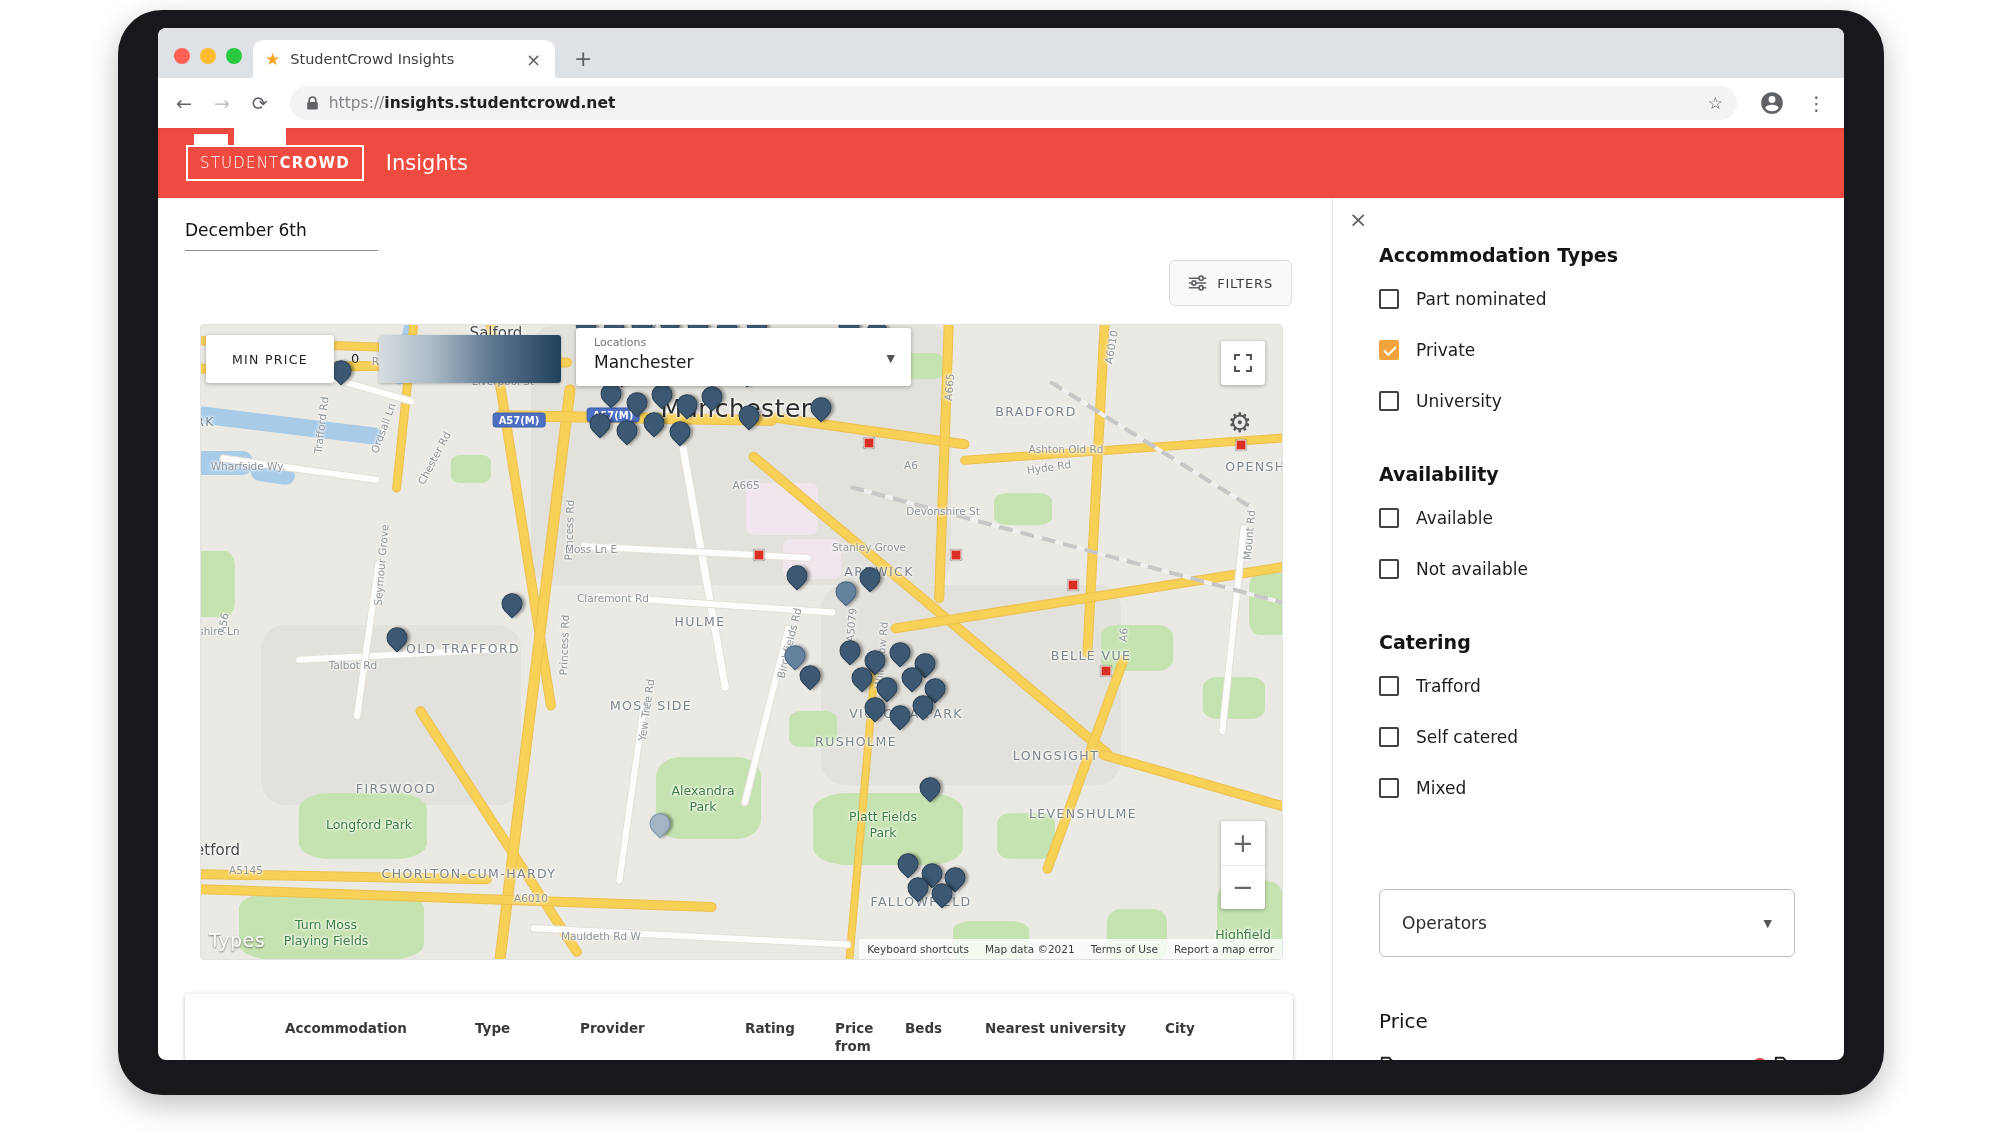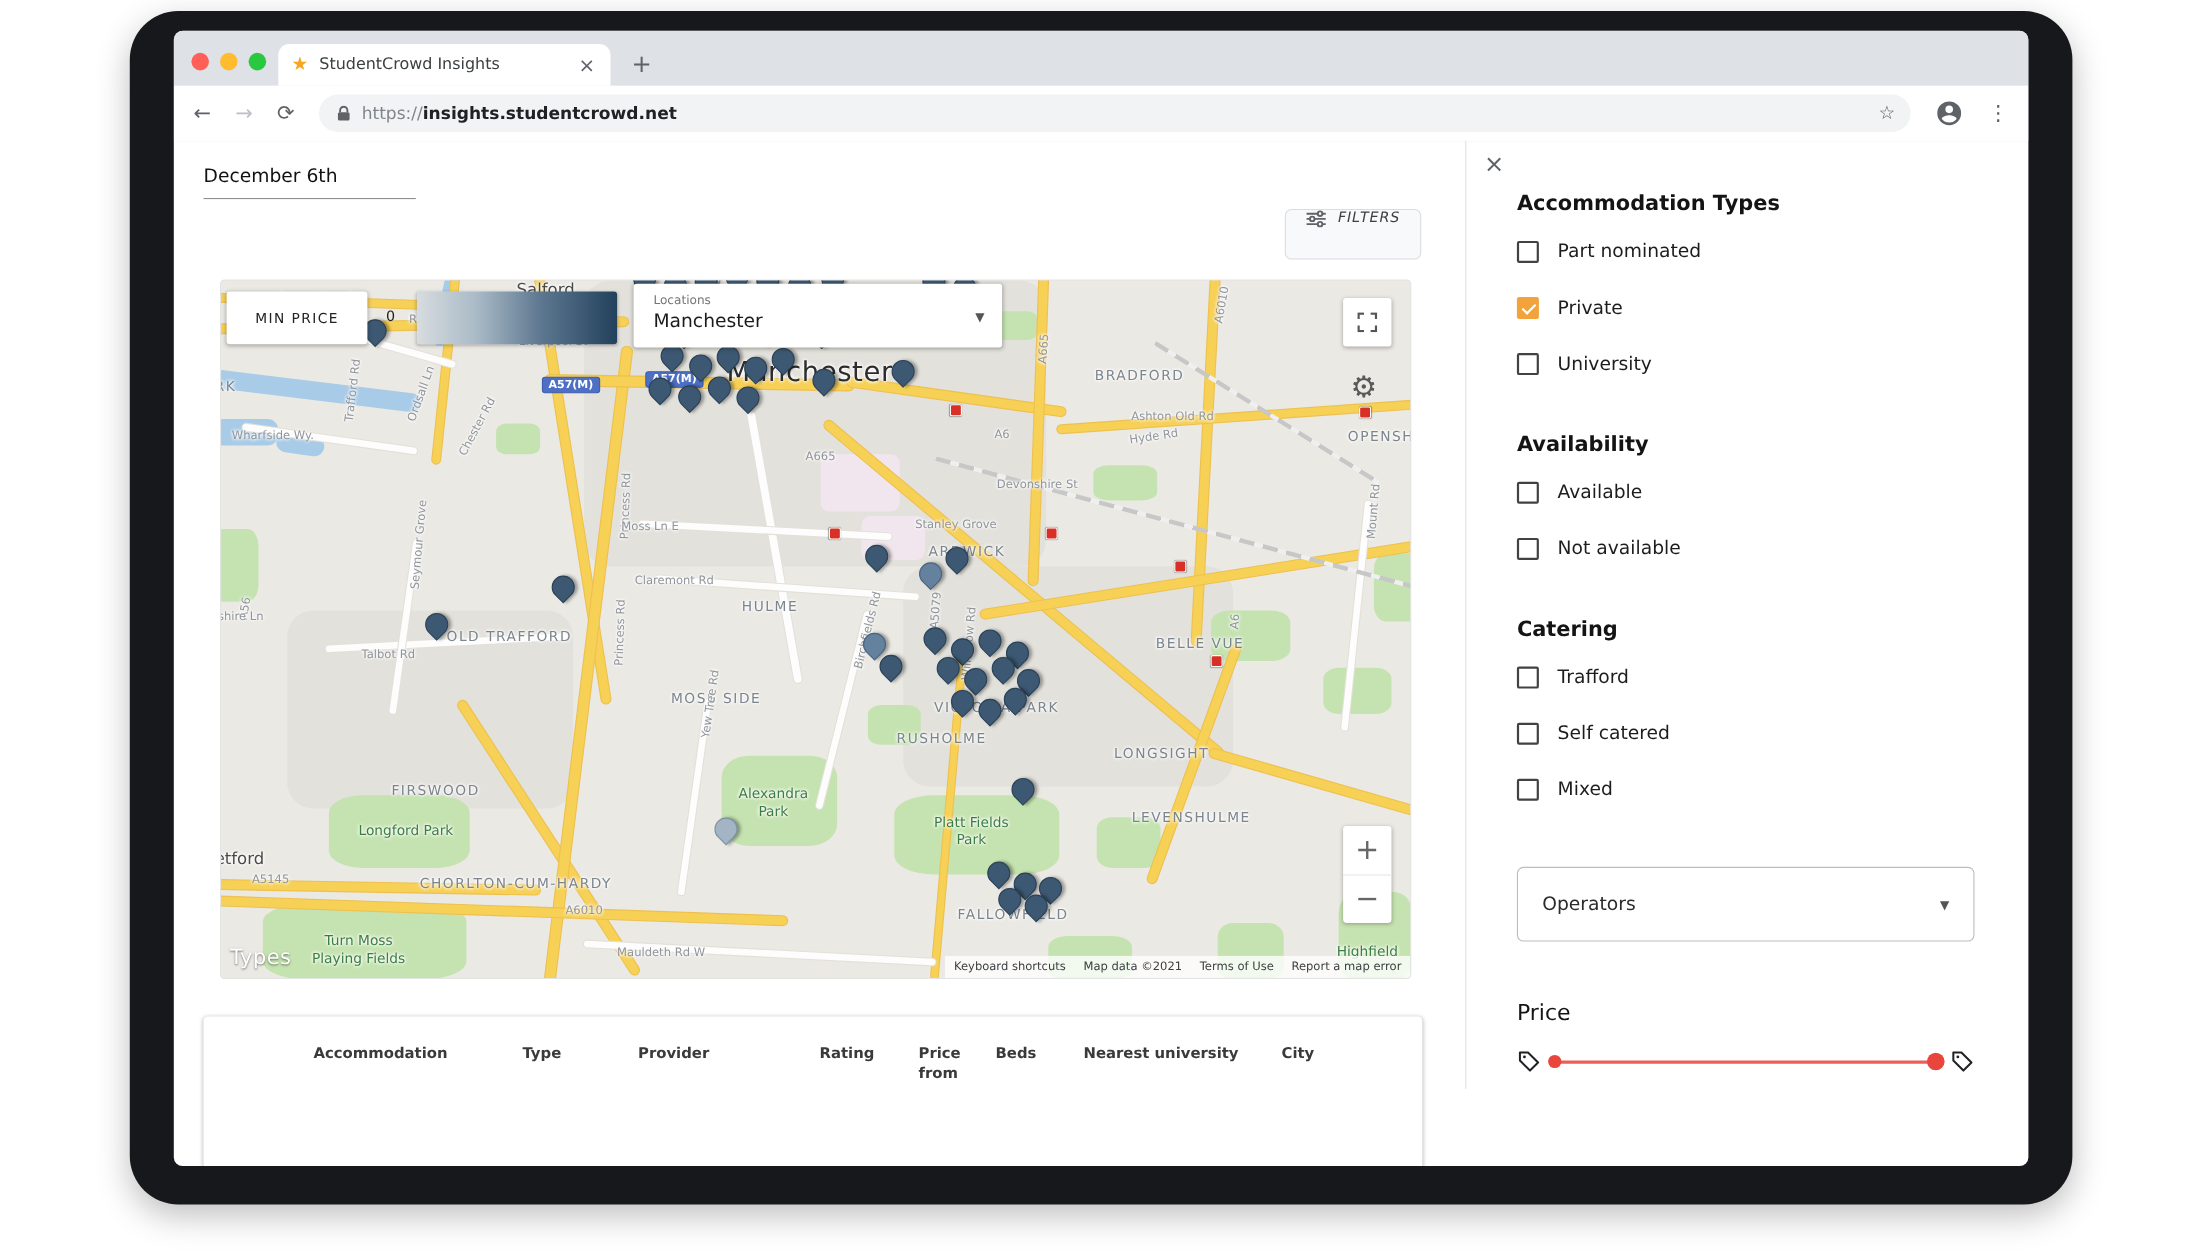--- a/index.html
+++ b/index.html
@@ -44,21 +44,21 @@
   
   .appbody{display:flex;height:862px;}
   .maincol{width:1174px;position:relative;}
   .fpanel{width:511px;border-left:1px solid #e2e2e2;box-sizing:border-box;position:relative;}
 
   
   .toolbar{position:relative;height:104px;}
   .dataset{margin:22px 0 0 27px;}
   .ds-label{font-size:11.5px;color:#222;}
   .ds-value{font-size:17px;color:#111;margin-top:8px;width:193px;border-bottom:1px solid #8f8f8f;padding-bottom:10px;cursor:pointer;}
-  .filters-btn{position:absolute;right:40px;top:40px;height:44px;padding:0 18px;display:flex;align-items:flex-start;gap:10px;background:#f8f9fa;border:1px solid #dadce0;border-radius:6px;cursor:pointer;font-style:italic;}
+  .filters-btn{position:absolute;right:40px;top:40px;height:44px;padding:0 18px;display:flex;align-items:center;gap:10px;background:#f8f9fa;border:1px solid #dadce0;border-radius:6px;cursor:pointer;}
   .filters-btn span{font-size:13px;color:#3c4043;font-weight:500;letter-spacing:.8px;}
 
   
   .map{position:relative;margin-left:42px;width:1083px;height:636px;background:#ebe9e4;border-radius:4px;overflow:hidden;border:1px solid #e3e3e3;box-sizing:border-box;}
   .urb{position:absolute;background:#e3e1db;border-radius:24px;z-index:0;}
   .pk{position:absolute;background:#c5e3b0;border-radius:24%;z-index:1;}
   .wt{position:absolute;background:#a8cbe8;border-radius:10px;z-index:1;}
   .pink{position:absolute;background:#f1e6ee;border-radius:8px;z-index:1;}
   .rd{position:absolute;transform-origin:left top;z-index:2;}
   .ry{background:#f7d056;border-radius:4px;box-shadow:0 0 0 1px #edc050;}
@@ -111,21 +111,21 @@
   .panel-close{margin:10px 0 0 16px;width:28px;font-size:22px;color:#5f6368;cursor:pointer;line-height:24px;}
   .panel-content{padding:0 48px 0 46px;}
   .f-title{font-size:19px;font-weight:700;color:#141414;margin:44px 0 6px 0;}
   .f-section:first-child .f-title{margin-top:12px;}
   .f-option{display:flex;align-items:center;margin-top:15px;height:36px;cursor:pointer;}
   .cb{width:20px;height:20px;border:2px solid #424242;border-radius:2px;position:relative;flex:none;box-sizing:border-box;}
   .f-option.checked .cb{background:#f2a33c;border-color:#f2a33c;}
   .f-option.checked .cb::before{content:'';position:absolute;left:50%;top:50%;width:46px;height:46px;border-radius:50%;background:rgba(247,193,92,.33);transform:translate(-50%,-50%);z-index:-1;}
   .f-option.checked .cb::after{content:'';position:absolute;left:3px;top:4px;width:10px;height:5px;border-left:2.4px solid #fff;border-bottom:2.4px solid #fff;transform:rotate(-45deg);}
   .f-label{margin-left:17px;font-size:17px;color:#1d1d1d;}
-  .operators{margin-top:52px;height:66px;border:1px solid #bdbdbd;border-radius:6px;display:flex;align-items:center;justify-content:space-between;padding:0 22px;cursor:pointer;}
+  .operators{margin-top:83px;height:66px;border:1px solid #bdbdbd;border-radius:6px;display:flex;align-items:center;justify-content:space-between;padding:0 22px;cursor:pointer;}
   .op-label{font-size:17px;color:#2b2b2b;}
   .op-caret{font-size:11px;color:#555;}
   .price-title{font-size:20px;font-weight:500;color:#141414;margin-top:52px;}
   .slider-row{display:flex;align-items:center;margin-top:22px;gap:10px;}
   .track{flex:1;height:3px;background:#ec5f55;position:relative;border-radius:2px;}
   .handle{position:absolute;top:50%;border-radius:50%;background:#e8453c;}
   .handle.left{left:0;width:12px;height:12px;transform:translate(-30%,-50%);cursor:pointer;}
   .handle.right{right:0;width:16px;height:16px;transform:translate(30%,-50%);cursor:pointer;}
 </style>
 </head>
@@ -158,20 +158,24 @@
             </svg>
           <span class="urltext"><span class="pre">https://</span><span class="main">insights.studentcrowd.net</span></span>
           <span class="pill-star">☆</span>
         </div>
         <svg width="26" height="26" viewBox="0 0 24 24" fill="#5f6368">
             <path d="M12 2a10 10 0 100 20 10 10 0 000-20zm0 3.5a3.2 3.2 0 110 6.4 3.2 3.2 0 010-6.4zm0 14.2a8 8 0 01-6.2-3c.1-2 4.2-3.1 6.2-3.1s6.1 1.1 6.2 3.1a8 8 0 01-6.2 3z"></path>
           </svg>
         <span class="menu-dots">⋮</span>
       </div>
 
+      <div class="appheader">
+        <div class="logo-box"><span class="logo-p1">STUDENT</span><span class="logo-p2">CROWD</span></div>
+        <div class="app-name">Insights</div>
+      </div>
 
       <div class="appbody">
 
         <div class="maincol">
           <div class="toolbar">
             <div class="dataset">
               <div class="ds-value">December 6th</div>
             </div>
             <div class="filters-btn">
               <svg width="19" height="16" viewBox="0 0 24 20">

